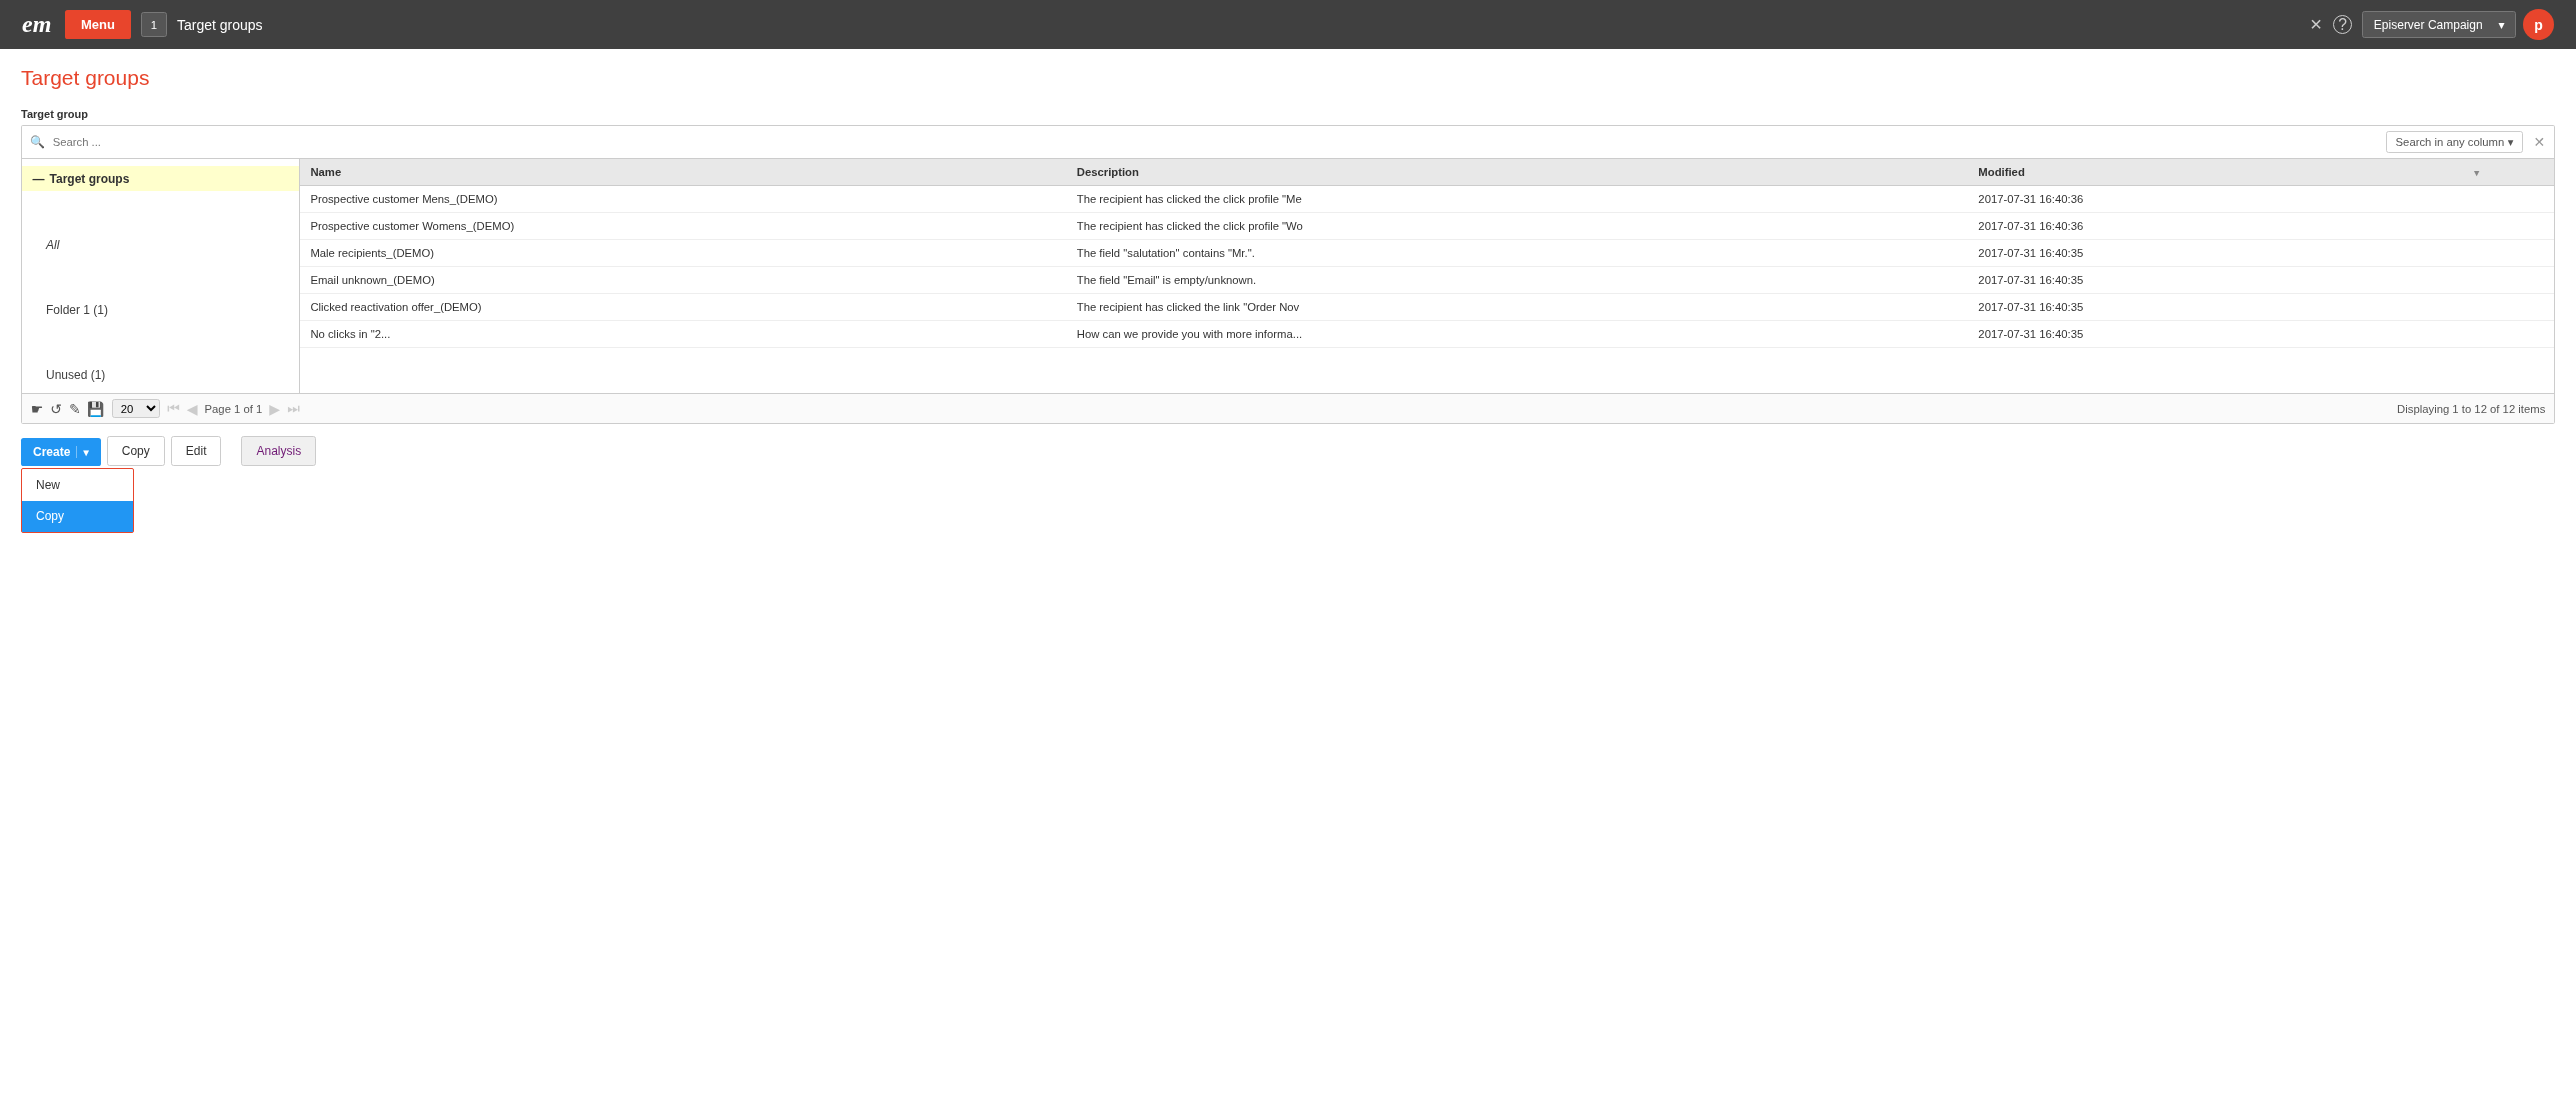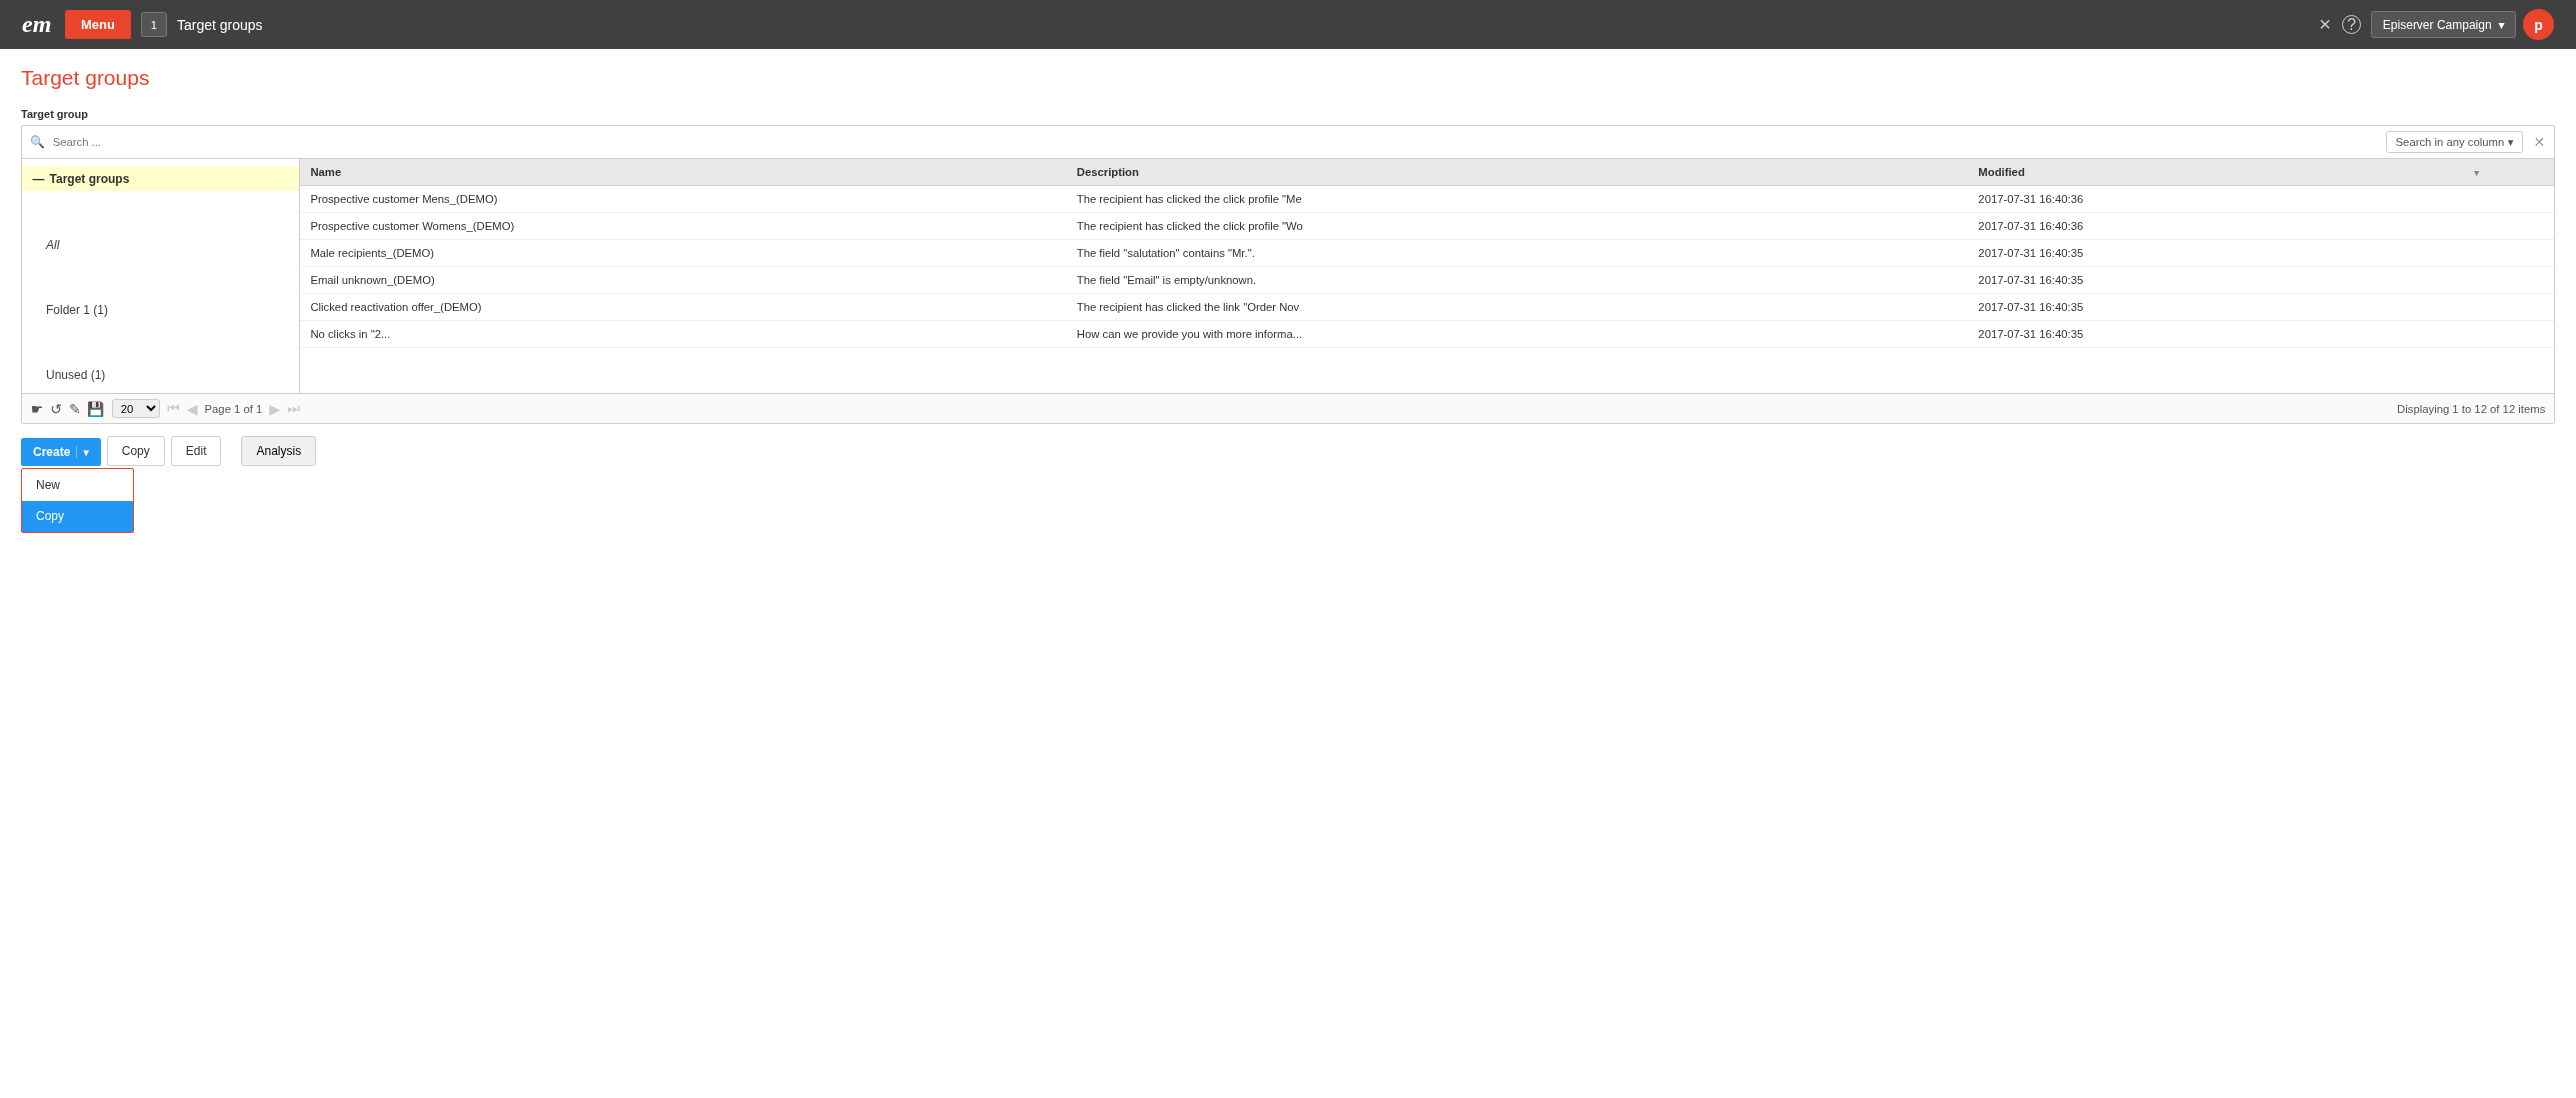--- a/index.html
+++ b/index.html
@@ -60,21 +60,21 @@
     .navbar-campaign-select {
       background: #555;
       color: white;
       border: 0.9px solid #777;
       padding: 5.2px 10.4px;
       border-radius: 2.6px;
       font-size: 12px;
       cursor: pointer;
       display: flex;
       align-items: center;
-      gap: 7px;
+      gap: 16px;
     }
     .navbar-avatar {
       background: #e8452c;
       color: white;
       width: 31px;
       height: 31px;
       border-radius: 50%;
       display: flex;
       align-items: center;
       justify-content: center;
@@ -274,21 +274,21 @@
       background: white;
       color: #333;
       border: 0.9px solid #ccc;
       padding: 7px 14px;
       border-radius: 2.6px;
       cursor: pointer;
       font-size: 12px;
     }
     .btn-analysis {
       background: #f0f0f0;
-      color: #000000;
+      color: #701a75;
       border: 0.9px solid #ccc;
       padding: 7px 14px;
       border-radius: 2.6px;
       cursor: pointer;
       font-size: 12px;
       margin-left: 14px;
     }
 
     
     .create-dropdown-wrapper {

